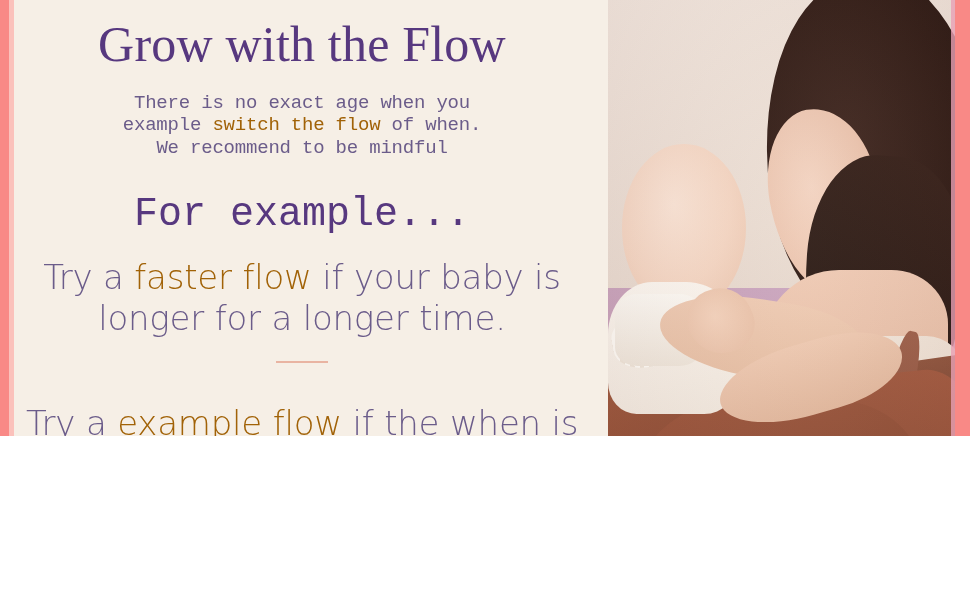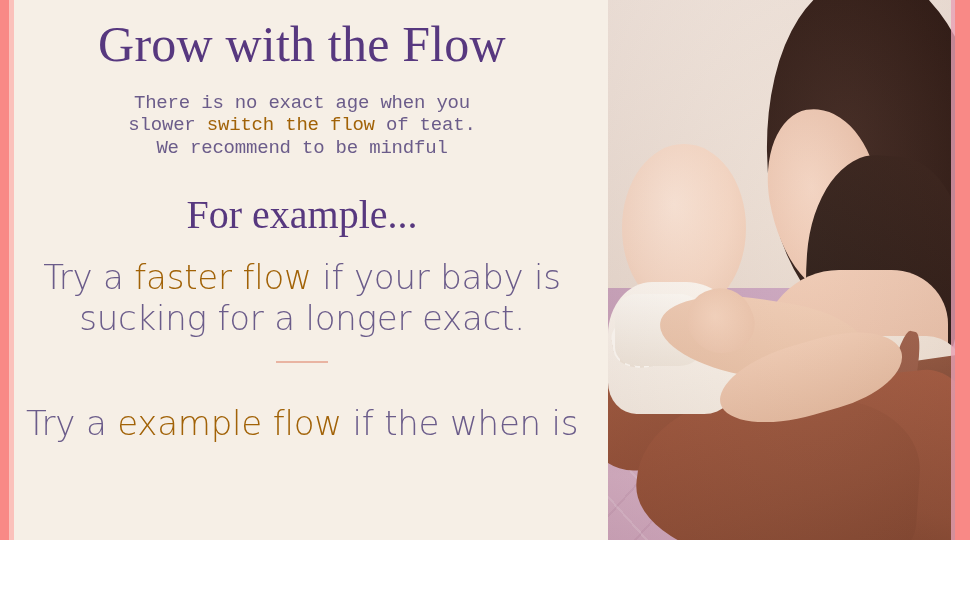--- a/index.html
+++ b/index.html
@@ -8,21 +8,21 @@
     padding: 0;
     background: #ffffff;
   }
   body {
     font-family: "Liberation Sans", sans-serif;
   }
 
   .banner {
     position: relative;
     width: 970px;
-    height: 540px;
+    height: 436px;
     overflow: hidden;
     background: #F6EFE6;
     display: flex;
   }
 
   
   .edge-bar {
     position: absolute;
     top: 0;
     bottom: 0;
@@ -83,21 +83,21 @@
     font-weight: 300;
     color: #6B5C8A;
     letter-spacing: -.2px;
   }
   .intro-block .line { display: block; white-space: nowrap; }
 
   .subhead {
     margin: 0;
     padding-top: 34px;
     text-align: center;
-    font-family: Liberation Serif, serif;
+    font-family: Liberation Mono, monospace;
     font-size: 40px;
     line-height: 1.1;
     font-weight: 400;
     color: #57387F;
   }
 
   .example-block {
     margin: 20px 0 0 0;
     text-align: center;
     font-family: "DejaVu Sans", "Liberation Sans", sans-serif;
@@ -272,35 +272,35 @@
 
   <div class="copy-panel">
 
     <h1 class="headline">Grow with the Flow</h1>
 
     <p class="intro-block">
       <span class="line">
         <span>There is no exact age when you</span>
       </span>
       <span class="line">
-        <span>slower </span><span class="accent">switch the flow</span><span> of teat.</span>
+        <span>example </span><span class="accent">switch the flow</span><span> of when.</span>
       </span>
       <span class="line">
         <span>We recommend to be mindful</span>
       </span>
     </p>
 
     <h2 class="subhead">For example...</h2>
 
     <p class="example-block">
       <span class="line">
         <span>Try a </span><span class="accent">faster flow</span><span> if your baby is</span>
       </span>
       <span class="line">
-        <span>sucking for a longer exact.</span>
+        <span>longer for a longer time.</span>
       </span>
     </p>
 
     <div class="divider-wrap">
       <hr class="divider">
     </div>
 
     <p class="example-block">
       <span class="line">
         <span>Try a </span><span class="accent">example flow</span><span> if the when is</span>

